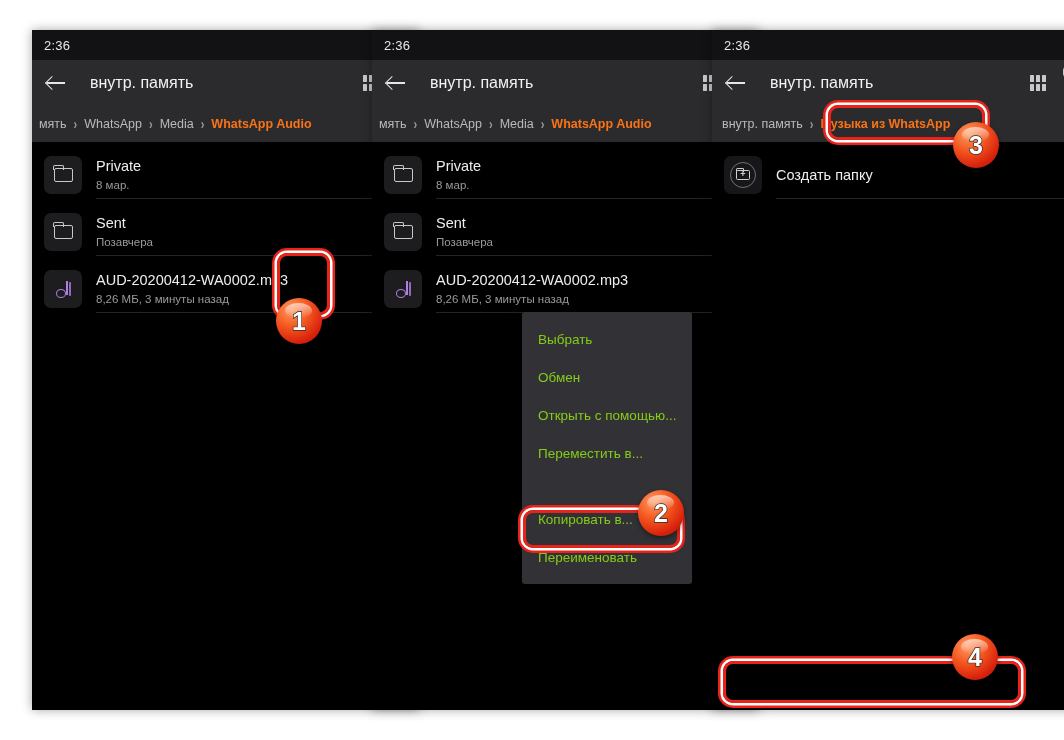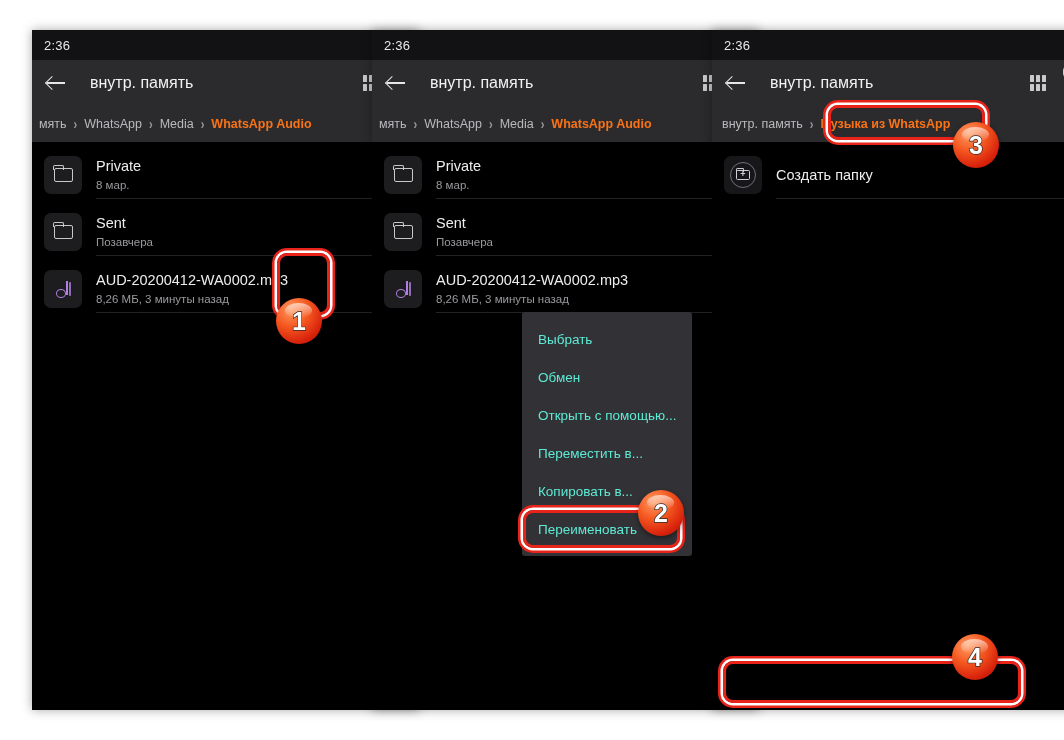--- a/index.html
+++ b/index.html
@@ -248,25 +248,25 @@
     width: 170px;
     background: #323236;
     border-radius: 3px;
     padding: 8px 0 8px 0;
     box-shadow: 0 3px 12px rgba(0,0,0,0.6);
   }
   .popup-item {
     height: 38px;
     display: flex; align-items: center;
     padding: 0 16px;
-    color: #5eead4;
+    color: #84cc16;
     font-size: 13.5px;
     white-space: nowrap;
   }
-  .popup-item.focus { position: relative; }
+  .popup-item.focus { position: relative; margin-top: 28px; }
 
   
   .bottombar {
     position: absolute;
     left: 0; right: 0; bottom: 0;
     padding: 10px 10px 14px 10px;
     background: #000;
   }
   .btn-primary {
     height: 36px;

